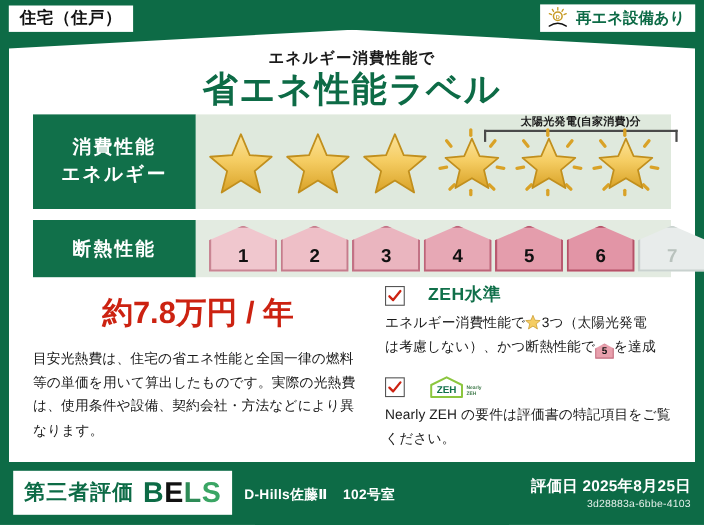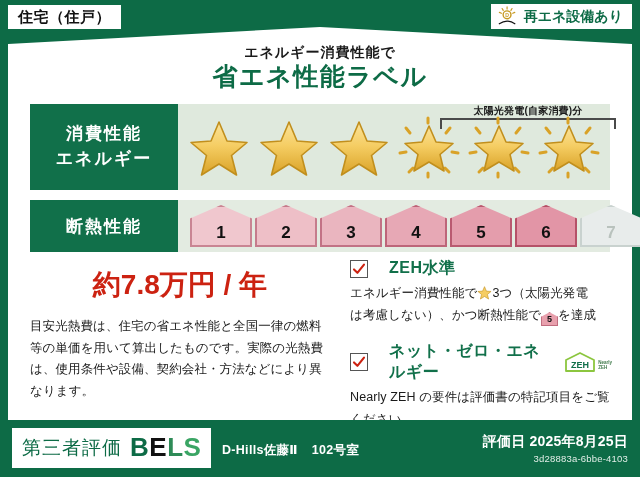--- a/index.html
+++ b/index.html
@@ -44,21 +44,21 @@
     clip-path:polygon(0 17px,50% 0,100% 17px,100% 100%,0 100%);
   }
 
   
   .sub-title{
     position:absolute;left:0;right:0;top:44px;text-align:center;
     font-size:14px;font-weight:bold;color:#1a1a1a;letter-spacing:1px;
   }
   .main-title{
     position:absolute;left:0;right:0;top:60px;text-align:center;
-    font-size:25px;font-weight:bold;color:#0d6b46;letter-spacing:1.5px;
+    font-size:32px;font-weight:bold;color:#0d6b46;letter-spacing:1.5px;
   }
 
   
   .row{
     position:absolute;display:flex;align-items:stretch;
   }
   .row-energy{left:30px;top:104px;width:580px;height:86px;}
   .row-insul{left:30px;top:200px;width:580px;height:52px;}
 
   .row-label{
@@ -167,21 +167,21 @@
 
   
   .footer{
     position:absolute;left:0;bottom:0;width:640px;height:57px;
     background:#0d6b46;
   }
   .bels-box{
     position:absolute;left:12px;top:8px;background:#fff;
     padding:4px 10px 5px 10px;display:flex;align-items:center;gap:8px;
   }
-  .bels-jp{font-size:19px;font-weight:normal;color:#0d6b46;letter-spacing:1px;}
+  .bels-jp{font-size:19px;font-weight:bold;color:#0d6b46;letter-spacing:1px;}
   .bels-en{font-size:26px;font-weight:bold;letter-spacing:.5px;}
   .bels-en .b1{color:#0d6b46;}
   .bels-en .b2{color:#111;}
   .bels-en .b3{color:#2e8b57;}
   .bels-en .b4{color:#3aa564;}
   .bldg{
     position:absolute;left:222px;top:22px;
     font-size:12.5px;font-weight:bold;color:#fff;letter-spacing:.3px;
   }
   .bldg .unit{margin-left:14px;}
@@ -358,21 +358,20 @@
     <div class="check-body"><span>エネルギー消費性能で</span><span class="inline-star"><svg viewBox="0 0 64 64">
             <path d="M32 7 L40 26 L60 27.5 L44.5 40.5 L49.5 60 L32 49 L14.5 60 L19.5 40.5 L4 27.5 L24 26 Z" fill="#f5cd63" stroke="#c18f1d" stroke-width="2.5" stroke-linejoin="round"></path>
           </svg></span><span>3つ（太陽光発電</span><br><span>は考慮しない）、かつ断熱性能で</span><span class="inline-house"><span class="roof"></span><b>5</b></span><span>を達成</span></div>
 
     <div class="check-head gap2">
       <span class="checkbox">
         <svg viewBox="0 0 14 14">
             <path d="M2 7.4 L5.4 10.8 L12 2.6" fill="none" stroke="#cc2211" stroke-width="2.1" stroke-linecap="round" stroke-linejoin="round"></path>
           </svg>
       </span>
-      <span class="check-title">ネット・ゼロ・エネルギー</span>
       <span class="zeh-logo">
         <svg width="34" height="22" viewBox="0 0 34 22">
           <path d="M3 9 L17 2 L31 9 L31 20 L3 20 Z" fill="none" stroke="#8cc63f" stroke-width="1.8" stroke-linejoin="round"></path>
           <text x="17" y="16.5" font-size="9" font-weight="bold" fill="#11704a" text-anchor="middle" font-family="'Liberation Sans',sans-serif">ZEH</text>
         </svg>
         <span class="zeh-sub">
           <span>Nearly</span><br>
           <span>ZEH</span>
         </span>
       </span>

